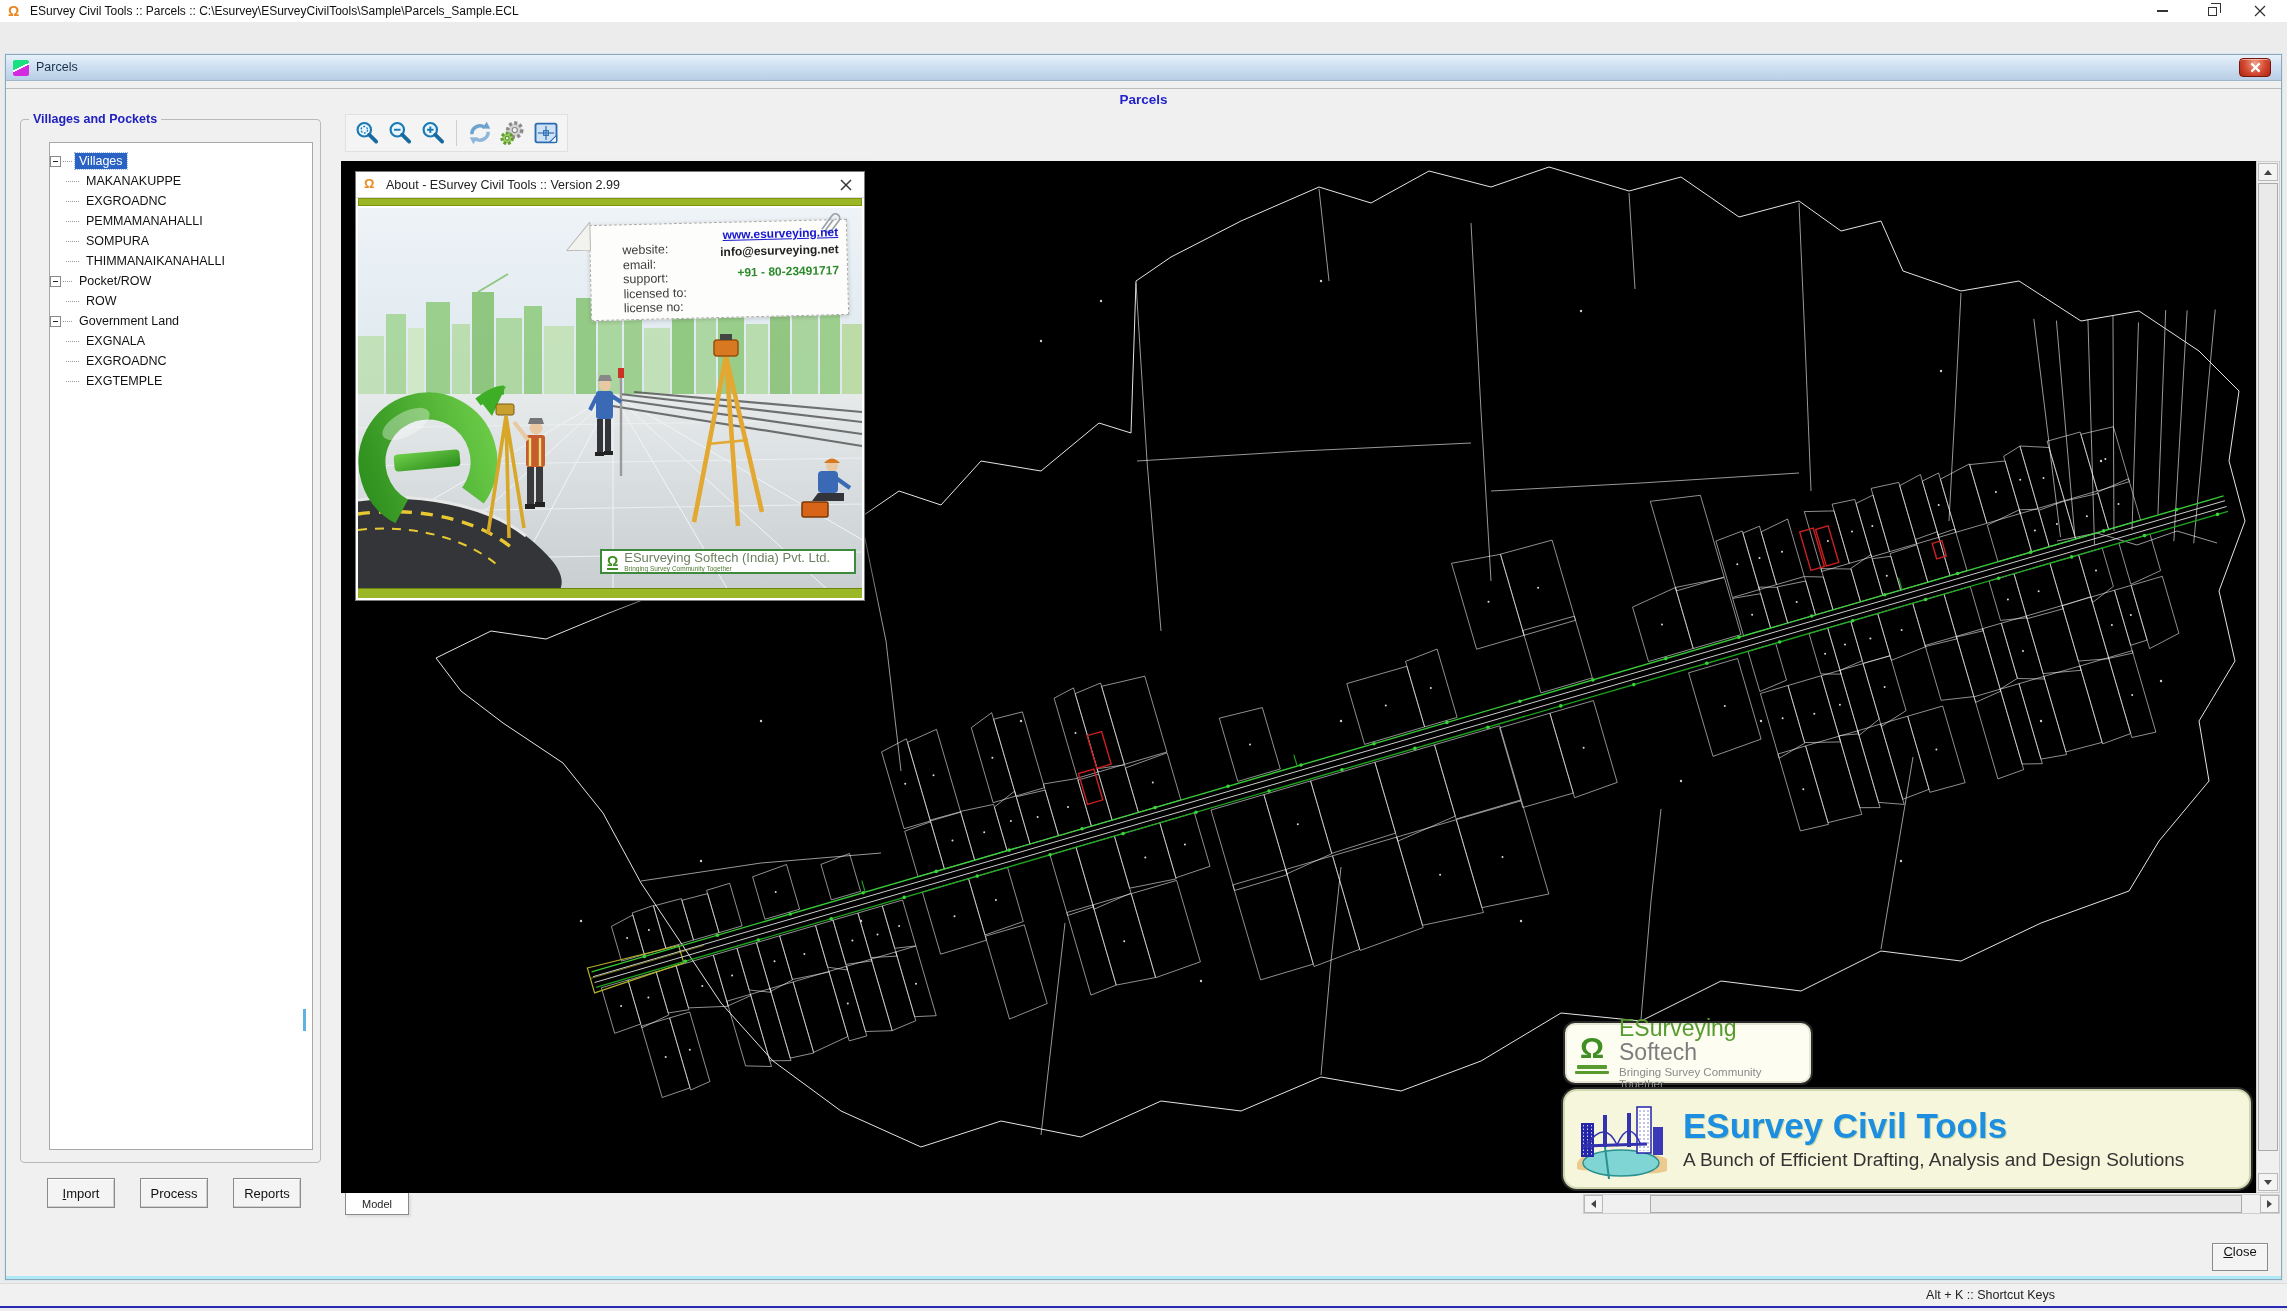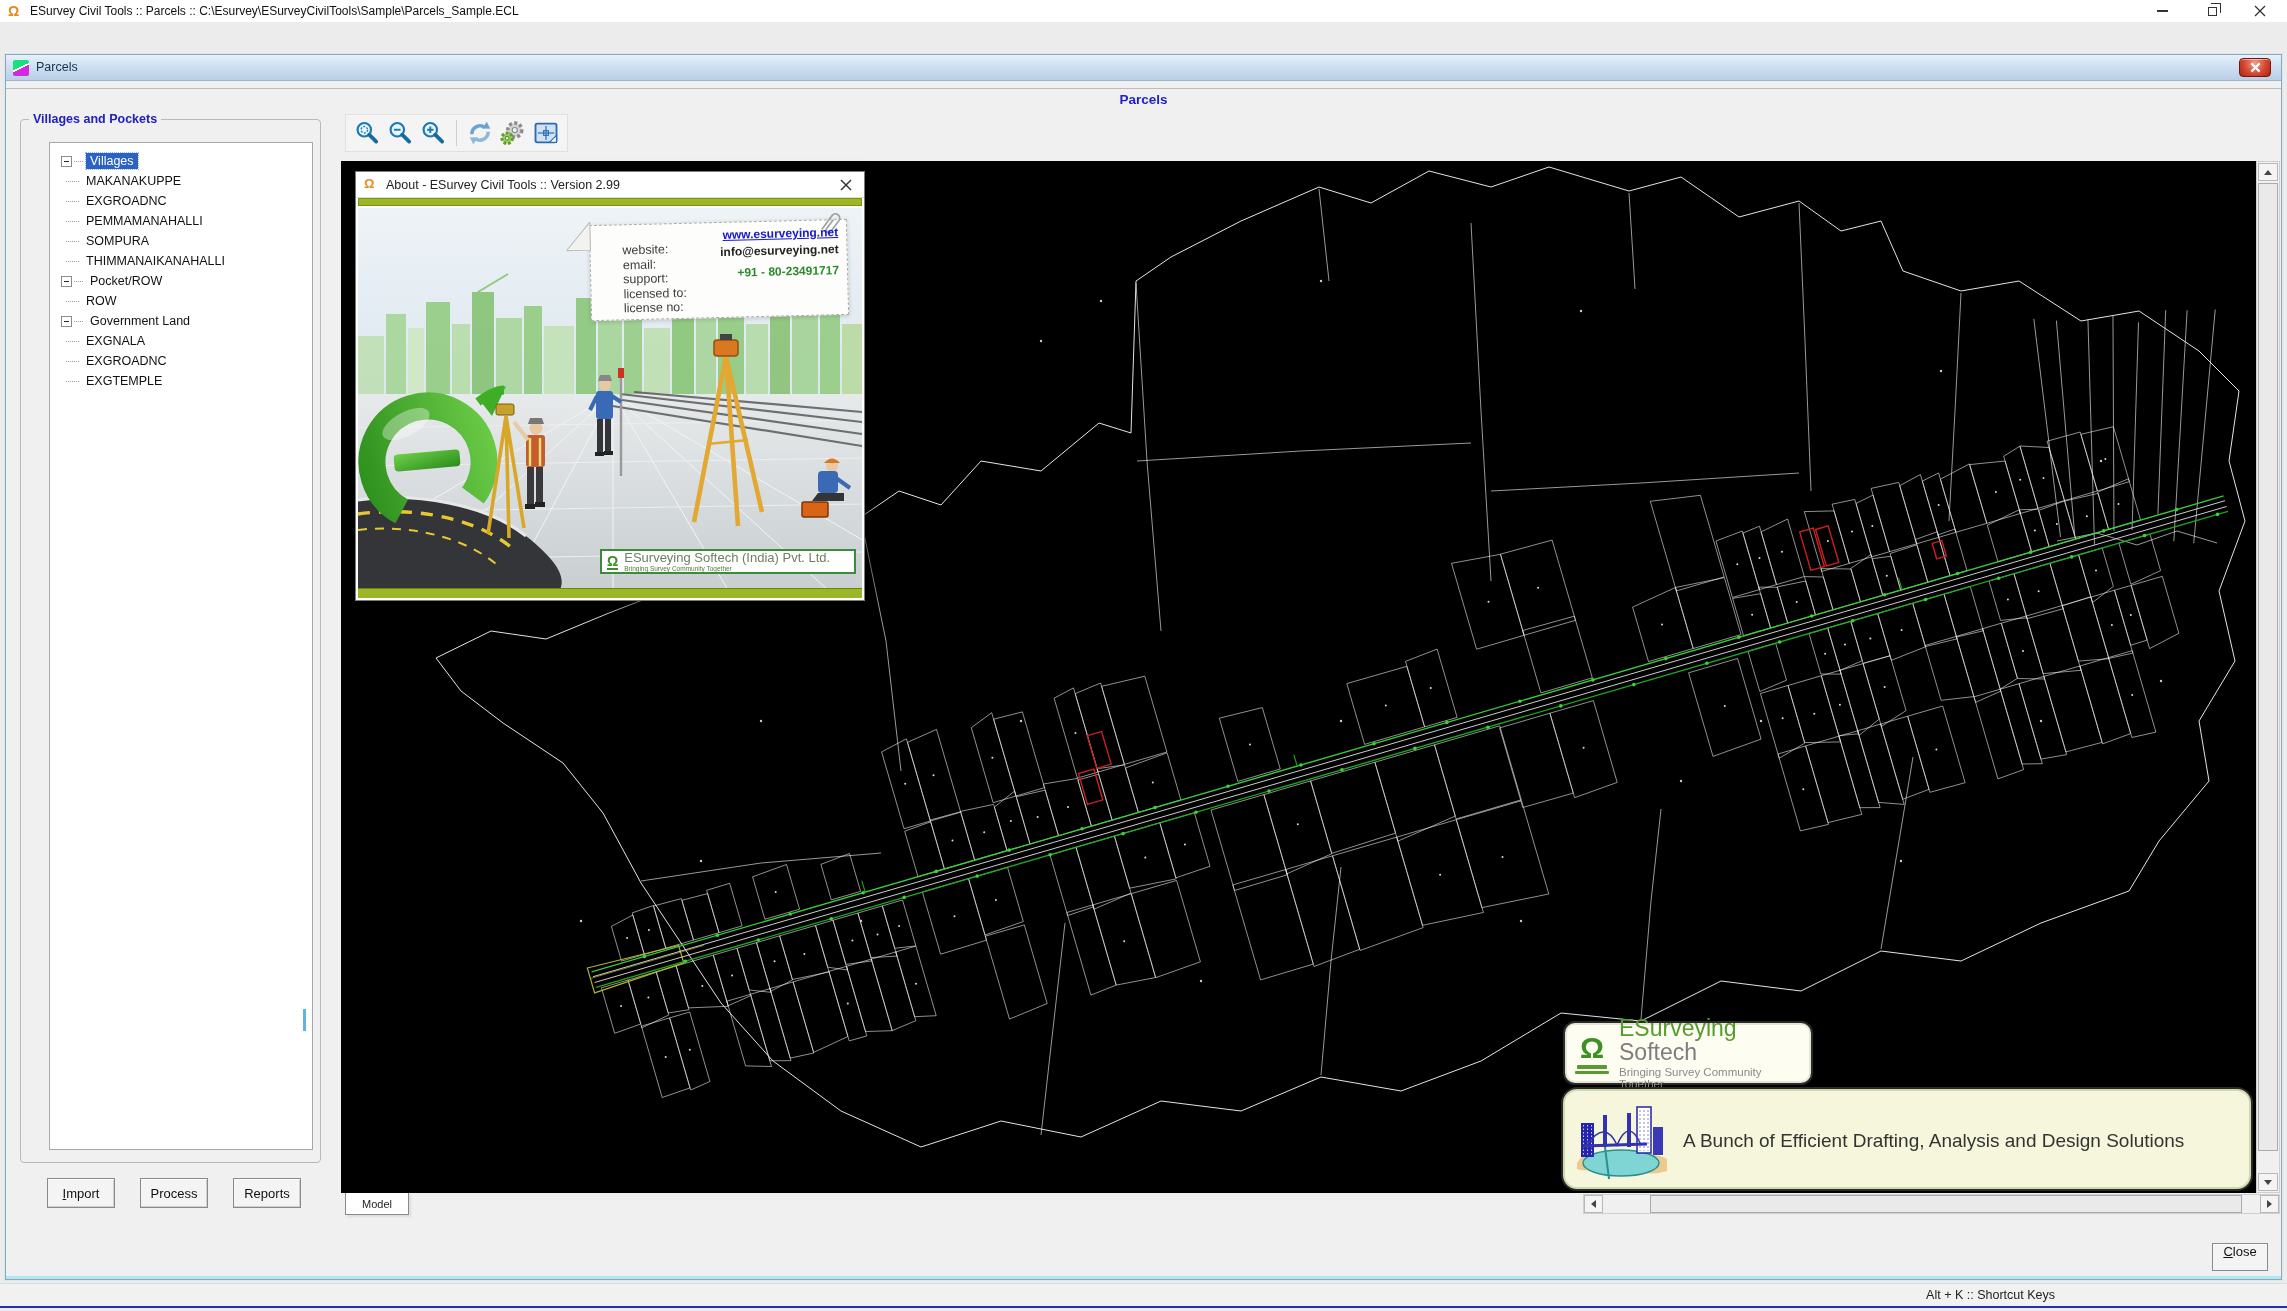--- a/index.html
+++ b/index.html
@@ -38,21 +38,21 @@
   .content-topline { position:absolute; left:0; top:7px; right:0; height:0; border-top:1px solid #bcbcbc; }
   .page-heading { position:absolute; left:0; top:11px; width:100%; text-align:center; font-size:13.5px; font-weight:bold; }
 
   
   .groupbox { position:absolute; left:14px; top:38px; width:301px; height:1044px; border:1px solid #b9b9b9; border-radius:4px; }
   .group-label { position:absolute; left:8px; top:-8px; background:#f0f0f0; padding:0 4px; font-size:12.5px; font-weight:bold; color:#2020c0; }
   .treebox { position:absolute; left:28px; top:22px; width:264px; height:1008px; background:#ffffff; border:1px solid #a8a8a8; overflow:hidden; }
   .treebody { position:relative; padding-top:8px; }
   .treebody::before { content:''; position:absolute; left:16px; top:18px; height:220px; border-left:1px dotted #9a9a9a; }
   .trow { height:20px; display:flex; align-items:center; font-size:12.5px; color:#111; white-space:nowrap; position:relative; background:#fff; }
-  .trow.root { padding-left:11px; }
+  .trow.root { padding-left:0; }
   .trow.childrow { padding-left:16px; }
   .expander { width:11px; height:11px; border:1px solid #8a8a8a; background:#fff; position:relative; flex:none; z-index:1; }
   .expander::after { content:''; position:absolute; left:2px; right:2px; top:4px; height:1px; background:#222; }
   .tdash { width:9px; border-top:1px dotted #9a9a9a; margin:0 3px 0 2px; flex:none; }
   .tdash.long { width:13px; margin-left:0; }
   .tlabel { padding:1px 4px; }
   .tlabel.selected { background:#2b63c4; color:#fff; outline:1px dotted #9cb8e8; }
   .scroll-artifact { position:absolute; left:297px; top:928px; width:3px; height:22px; background:#5fb6dc; }
 
   .side-btn { position:absolute; top:1097px; width:68px; height:30px; background:#f4f4f4; border:1px solid #8a8a8a; box-shadow:inset 0 1px 0 #fff, inset -1px -1px 0 #cfcfcf; font-size:13px; color:#111; display:flex; align-items:center; justify-content:center; cursor:default; }
@@ -647,20 +647,21 @@
             <line x1="69" y1="13" x2="69" y2="54" stroke="#8888cc" stroke-width="1" stroke-dasharray="2,2"></line>
             <line x1="73" y1="13" x2="73" y2="54" stroke="#8888cc" stroke-width="1" stroke-dasharray="2,2"></line>
             <rect x="78" y="30" width="10" height="28" fill="#3a3ab8"></rect>
             <rect x="28" y="18" width="4" height="32" fill="#3333b0"></rect>
             <rect x="52" y="16" width="4" height="34" fill="#3333b0"></rect>
             <path d="M12 48 Q30 22 42 48 Q54 20 66 48" fill="none" stroke="#3333b0" stroke-width="1.6"></path>
             <line x1="8" y1="49" x2="72" y2="47" stroke="#3333b0" stroke-width="3"></line>
             <line x1="30" y1="50" x2="34" y2="82" stroke="#2a9090" stroke-width="2"></line>
           </svg>
           <div class="b2-text">
+            <div class="b2-title">ESurvey Civil Tools</div>
             <div class="b2-subtitle">A Bunch of Efficient Drafting, Analysis and Design Solutions</div>
           </div>
         </div>
       </div>
 
       <div class="vscroll">
         <div class="vs-up">
             <div class="arr-up"></div>
           </div>
         <div class="vs-thumb"></div>

